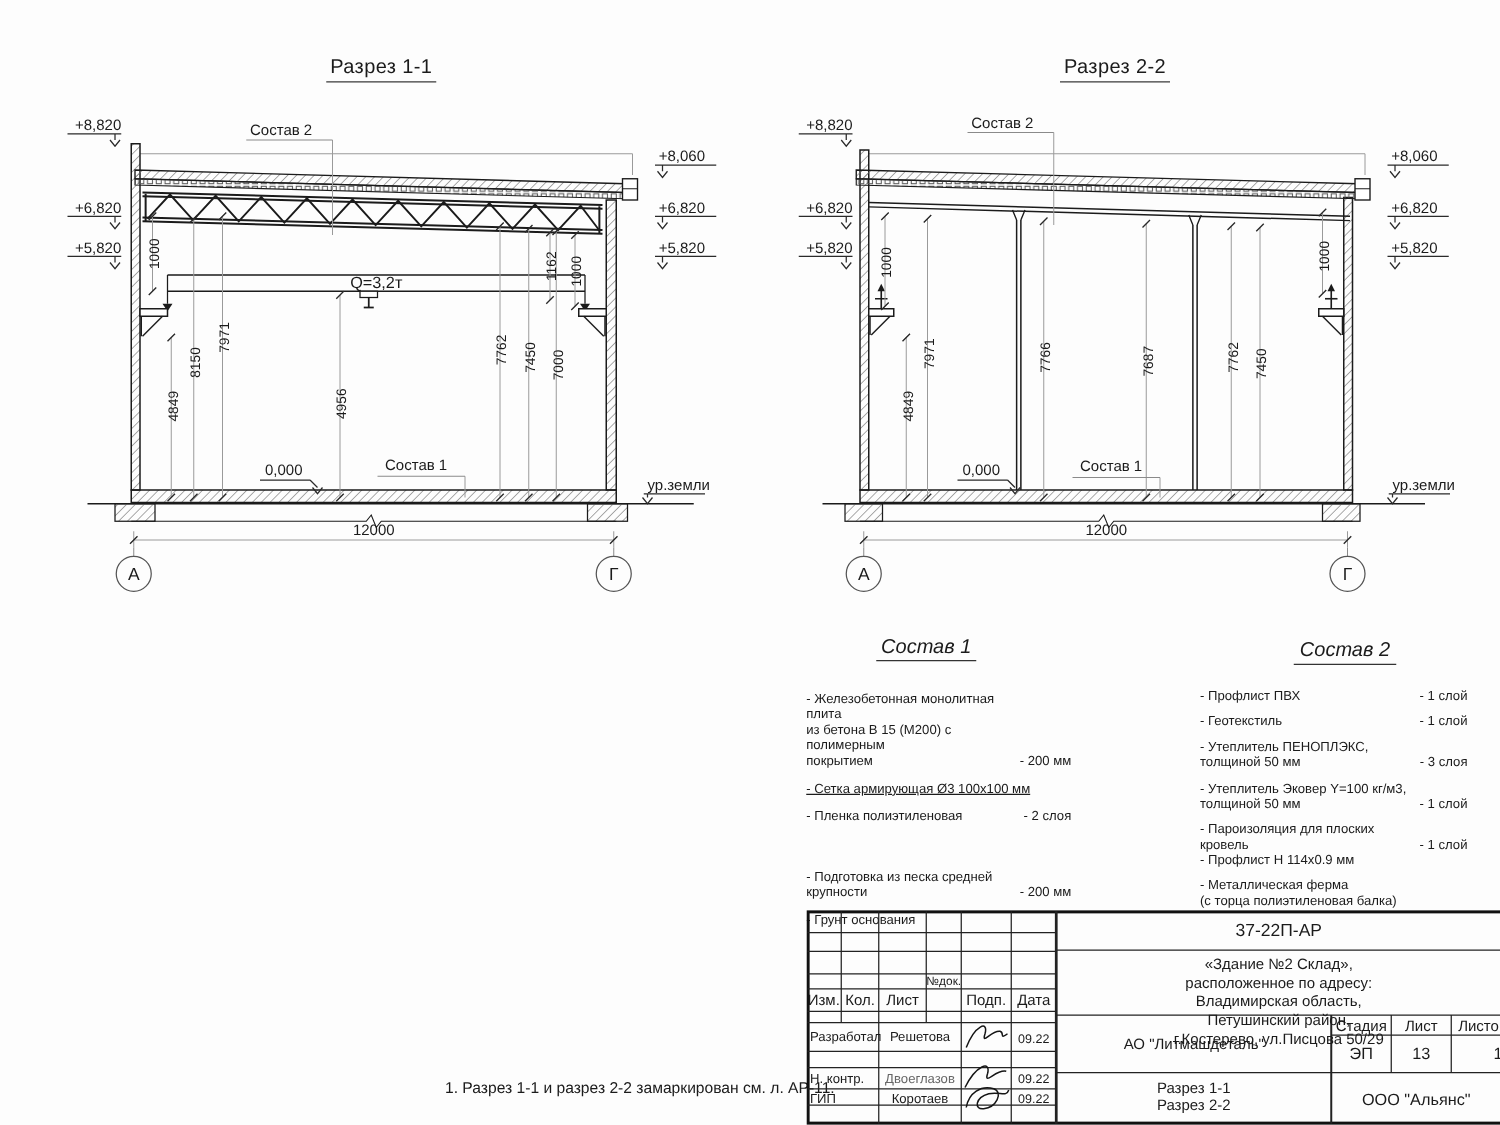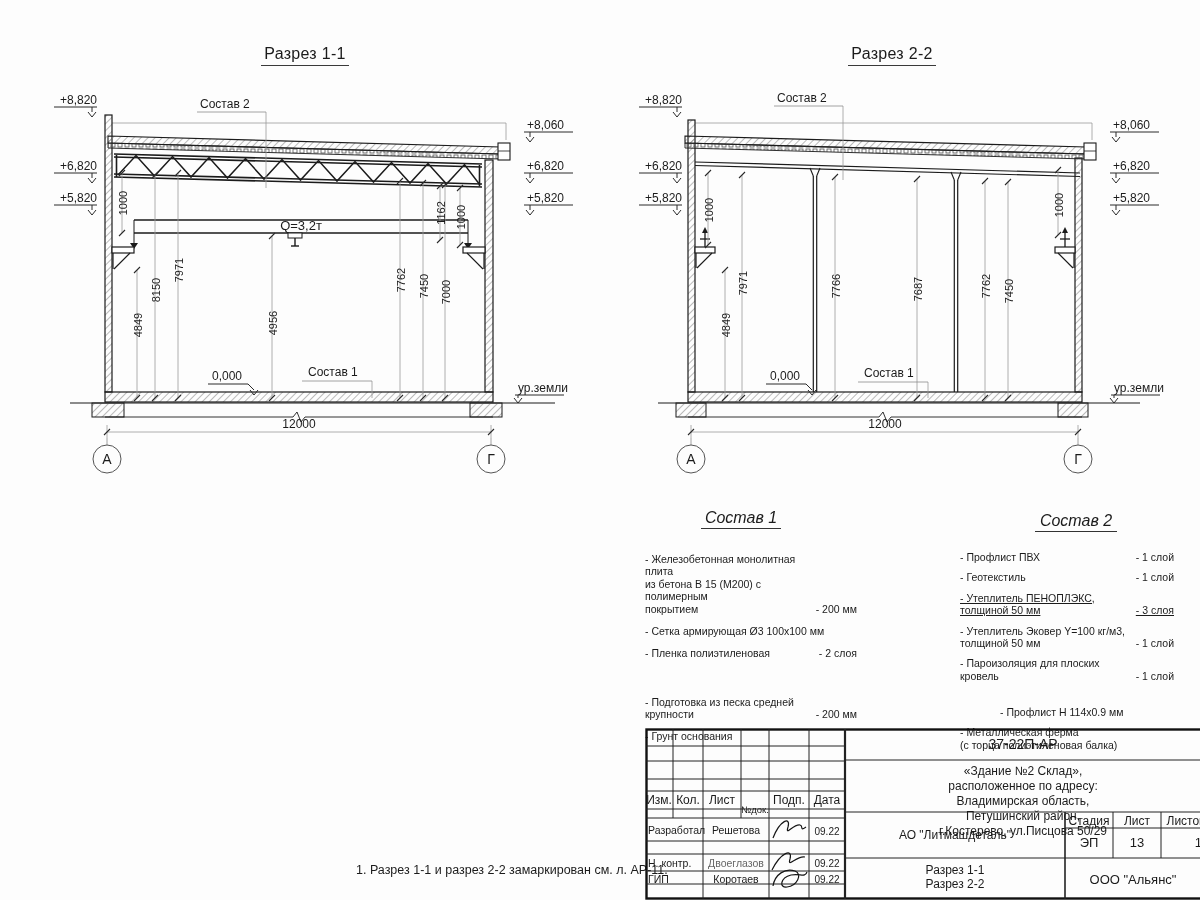--- a/index.html
+++ b/index.html
@@ -300,21 +300,21 @@
   </svg>
 
   <div class="comp-head" style="left:701px;top:509px;width:80px;">Состав 1</div>
   <div class="comp-list" style="left:645px;top:553px;width:212px;">
     <div class="ci" style="margin-bottom:10px;">
       <span class="n">- Железобетонная  монолитная плита
 из бетона В 15 (М200) с полимерным
 покрытием</span>
       <span class="v">- 200 мм</span>
     </div>
-    <div class="ci" style="margin-bottom:10px;">
+    <div class="ci" style="margin-bottom:10px;text-decoration:underline;">
       <span class="n">- Сетка армирующая Ø3 100х100 мм</span>
       <span class="v"></span>
     </div>
     <div class="ci" style="margin-bottom:10px;">
       <span class="n">- Пленка полиэтиленовая</span>
       <span class="v">-  2 слоя</span>
     </div>
     <div class="ci" style="margin-bottom:10px;margin-top:36px;">
       <span class="n">- Подготовка из песка средней
    крупности</span>
@@ -329,35 +329,35 @@
   <div class="comp-head" style="left:1035px;top:512px;width:82px;">Состав 2</div>
   <div class="comp-list" style="left:960px;top:551px;width:214px;">
     <div class="ci" style="margin-bottom:8px;">
       <span class="n">- Профлист ПВХ</span>
       <span class="v">- 1 слой</span>
     </div>
     <div class="ci" style="margin-bottom:8px;">
       <span class="n">- Геотекстиль</span>
       <span class="v">- 1 слой</span>
     </div>
-    <div class="ci" style="margin-bottom:8px;text-decoration:underline;">
+    <div class="ci" style="margin-bottom:8px;">
       <span class="n">- Утеплитель ПЕНОПЛЭКС,
 толщиной 50 мм</span>
       <span class="v">- 3 слоя</span>
     </div>
     <div class="ci" style="margin-bottom:8px;">
       <span class="n">- Утеплитель Эковер Y=100 кг/м3,
 толщиной 50 мм</span>
       <span class="v">- 1 слой</span>
     </div>
-    <div class="ci" style="margin-bottom:24px;">
+    <div class="ci" style="margin-bottom:0;">
       <span class="n">- Пароизоляция для плоских кровель</span>
       <span class="v">- 1 слой</span>
     </div>
-    <div class="ci" style="margin-bottom:8px;margin-left:40px;">
+    <div class="ci" style="margin-bottom:8px;">
       <span class="n">- Профлист Н 114х0.9 мм</span>
       <span class="v"></span>
     </div>
     <div class="ci">
       <span class="n">- Металлическая ферма
 (с торца полиэтиленовая балка)</span>
       <span class="v"></span>
     </div>
   </div>
 
@@ -383,21 +383,21 @@
 
       <g stroke="#151515" stroke-width="1.2" fill="none">
         <path d="M128,110 C135,92 146,88 143,99 C140,109 148,96 155,97 C159,98 154,104 161,99"></path>
         <path d="M127,142 C136,124 148,120 145,131 C142,141 152,127 160,129 M128,158 C130,146 140,140 150,143 C158,146 152,158 142,159 C134,160 135,150 146,147 C155,145 160,150 162,144"></path>
       </g>
     </svg>
 
     <div class="st ctr" style="left:14px;top:65px;">Изм.</div>
     <div class="st ctr" style="left:43px;top:65px;">Кол.</div>
     <div class="st ctr" style="left:77px;top:65px;">Лист</div>
-    <div class="st ctr" style="left:110px;top:76px;font-size:9.5px;">№док.</div>
+    <div class="st ctr" style="left:110px;top:52px;font-size:9.5px;">№док.</div>
     <div class="st ctr" style="left:144px;top:65px;">Подп.</div>
     <div class="st ctr" style="left:182px;top:65px;">Дата</div>
 
     <div class="st" style="left:3px;top:96px;font-size:10.5px;">Разработал</div>
     <div class="st ctr" style="left:91px;top:96px;font-size:10.5px;">Решетова</div>
     <div class="st ctr" style="left:182px;top:98px;font-size:10px;">09.22</div>
 
     <div class="st" style="left:3px;top:129px;font-size:10.5px;">Н. контр.</div>
     <div class="st ctr" style="left:91px;top:129px;font-size:10.5px;color:#666;">Двоеглазов</div>
     <div class="st ctr" style="left:182px;top:130px;font-size:10px;">09.22</div>

